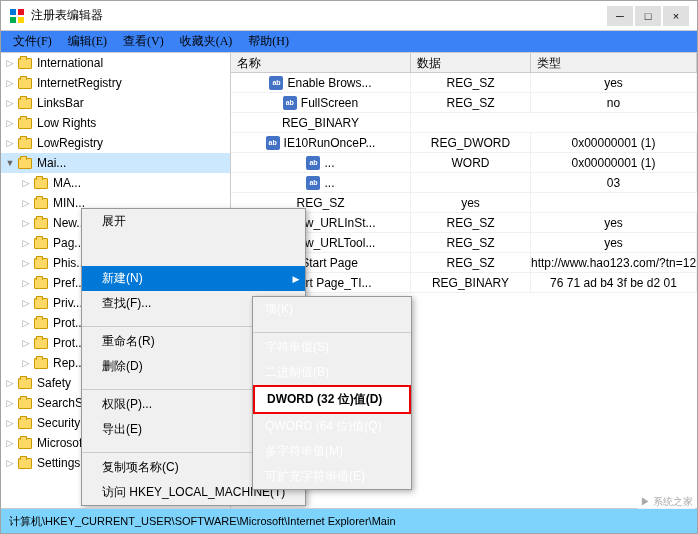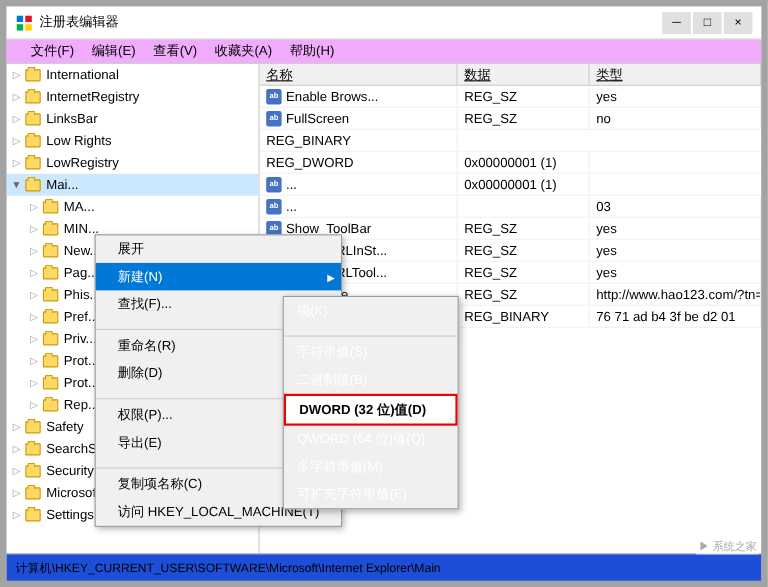--- a/index.html
+++ b/index.html
@@ -8,21 +8,21 @@
       font-size: 12px;
       background: #f0f0f0;
       width: 698px;
       height: 534px;
       overflow: hidden;
     }
     .window {
       width: 698px;
       height: 534px;
       background: #f0f0f0;
-      border: 6px solid #a3a3a3;
+      border: 1px solid #a3a3a3;
       display: flex;
       flex-direction: column;
     }
     .titlebar {
       background: #ffffff;
       height: 30px;
       display: flex;
       align-items: center;
       padding: 0 8px;
       border-bottom: 1px solid #ccc;
@@ -47,26 +47,27 @@
       width: 26px;
       height: 20px;
       border: none;
       background: #e0e0e0;
       cursor: pointer;
       font-size: 11px;
       display: flex; align-items: center; justify-content: center;
       color: #000;
     }
     .menubar {
-      background: #f0abfc;
+      background: #3b82f6;
       height: 22px;
       display: flex;
       align-items: center;
-      padding: 0 14px;
+      padding: 0 4px;
       border-bottom: 1px solid #ccc;
+      font-family: Liberation Serif, serif;
     }
     .menu-item {
       padding: 2px 8px;
       cursor: pointer;
       font-size: 12px;
       color: #000;
     }
     .content-area {
       display: flex;
       flex: 1;
@@ -139,55 +140,55 @@
       border-bottom: 1px solid #ccc;
       height: 20px;
     }
     .th {
       padding: 2px 6px;
       font-size: 12px;
       font-weight: normal;
       border-right: 1px solid #ccc;
       overflow: hidden;
       white-space: nowrap;
-      text-decoration: underline;
     }
     .table-body {
       overflow-y: auto;
       flex: 1;
     }
     .table-row {
       display: grid;
       grid-template-columns: 180px 120px 1fr;
       height: 20px;
       border-bottom: 1px solid #f0f0f0;
       cursor: default;
     }
     .td {
       padding: 0 6px;
       font-size: 12px;
       overflow: hidden;
       white-space: nowrap;
       border-right: 1px solid #f0f0f0;
       display: flex;
       align-items: center;
+      justify-content: center;
     }
     .reg-icon {
       width: 14px; height: 14px;
       margin-right: 4px;
       display: inline-flex; align-items: center; justify-content: center;
       font-size: 9px;
       font-weight: bold;
       color: #fff;
       background: #888;
       border-radius: 2px;
       flex-shrink: 0;
     }
     .statusbar {
-      background: #1d4ed8;
+      background: #7dd3fc;
       border-top: 1px solid #ccc;
       height: 22px;
       display: flex;
       align-items: center;
       padding: 12px 8px;
       font-size: 11px;
       color: #000;
     }
     
     .context-menu {
@@ -462,43 +463,44 @@
               <span class="reg-icon" style="background: rgb(68, 114, 196); font-size: 7px;">ab</span>
               <span>FullScreen</span>
             </div>
             <div class="td">REG_SZ</div>
             <div class="td">no</div>
           </div>
           <div class="table-row">
             <div class="td">REG_BINARY</div>
           </div>
           <div class="table-row">
+            <div class="td">
+              <span class="reg-icon" style="background: rgb(68, 114, 196); font-size: 7px;">ab</span>
+              <span>IE10RunOnceP...</span>
+            </div>
             <div class="td">REG_DWORD</div>
             <div class="td">0x00000001 (1)</div>
           </div>
           <div class="table-row">
             <div class="td">
               <span class="reg-icon" style="background: rgb(68, 114, 196); font-size: 7px;">ab</span>
               <span>...</span>
             </div>
+            <div class="td">WORD</div>
             <div class="td">0x00000001 (1)</div>
           </div>
           <div class="table-row">
             <div class="td">
               <span class="reg-icon" style="background: rgb(68, 114, 196); font-size: 7px;">ab</span>
               <span>...</span>
             </div>
             <div class="td"></div>
             <div class="td">03</div>
           </div>
           <div class="table-row">
-            <div class="td">
-              <span class="reg-icon" style="background: rgb(68, 114, 196); font-size: 7px;">ab</span>
-              <span>Show_ToolBar</span>
-            </div>
             <div class="td">REG_SZ</div>
             <div class="td">yes</div>
           </div>
           <div class="table-row">
             <div class="td">
               <span class="reg-icon" style="background: rgb(68, 114, 196); font-size: 7px;">ab</span>
               <span>Show_URLInSt...</span>
             </div>
             <div class="td">REG_SZ</div>
             <div class="td">yes</div>
@@ -524,21 +526,21 @@
               <span class="reg-icon" style="background: rgb(68, 114, 196); font-size: 7px;">ab</span>
               <span>Start Page_TI...</span>
             </div>
             <div class="td">REG_BINARY</div>
             <div class="td">76 71 ad b4  3f be d2 01</div>
           </div>
         </div>
     </div>
   <div class="context-menu">
         <div class="ctx-item">展开</div>
-        <div class="ctx-item highlighted has-submenu" style="position: relative;">新建(N)<div class="submenu">
+        <div class="ctx-item highlighted has-submenu" style="position: relative; margin-top: 32px;">新建(N)<div class="submenu">
             <div class="submenu-item">项(K)</div>
             <div class="submenu-item"></div>
             <div class="ctx-separator"></div>
             <div class="submenu-item">字符串值(S)</div>
             <div class="submenu-item">二进制值(B)</div>
             <div class="submenu-item highlighted">DWORD (32 位)值(D)</div>
             <div class="submenu-item">QWORD (64 位)值(Q)</div>
             <div class="submenu-item">多字符串值(M)</div>
             <div class="submenu-item">可扩充字符串值(E)</div>
           </div></div>

